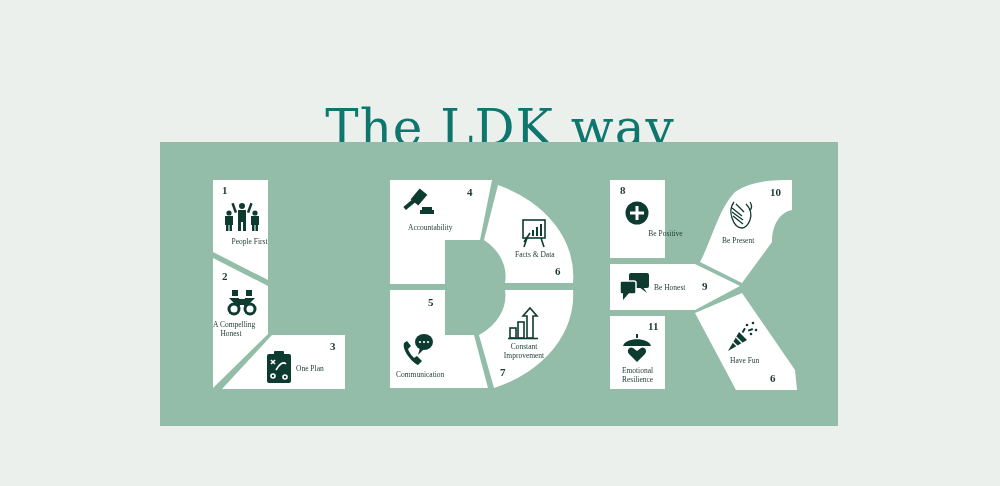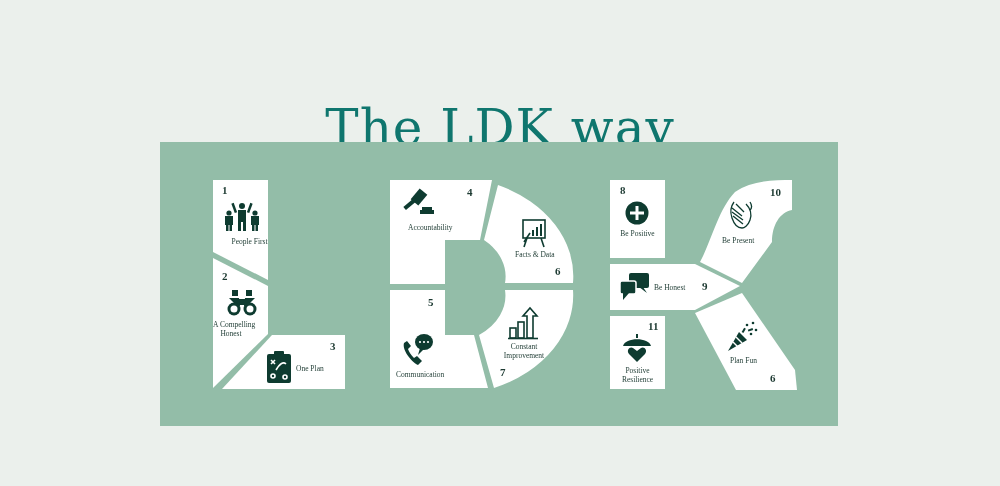--- a/index.html
+++ b/index.html
@@ -165,21 +165,21 @@
   <span>Improvement</span>
 </div>
 <div class="num" style="left:500px;top:366px;">7</div>
 
 <div class="num" style="left:620px;top:184px;">8</div>
 <svg class="ico" style="left:625px;top:201px;" width="24" height="24" viewBox="0 0 24 24">
   <circle cx="12" cy="12" r="11.5" fill="#0e3b30"></circle>
   <rect x="10.5" y="5" width="3" height="14" fill="#fff"></rect>
     <rect x="5" y="10.5" width="14" height="3" fill="#fff"></rect>
 </svg>
-<div class="lbl" style="left:610px;top:229px;width:55px;">Be Positive</div>
+<div class="lbl" style="left:610px;top:229px;width:55px;padding-left:28px;">Be Positive</div>
 
 <div class="num" style="left:770px;top:186px;">10</div>
 <svg class="ico" style="left:728px;top:200px;" width="26" height="30" viewBox="0 0 26 30">
   <g fill="none" stroke="#0e3b30" stroke-width="1.3">
     <path d="M6,2 C3,6 2,12 4,18 C6,24 10,28 14,28"></path>
     <path d="M4,8 L14,16 M4,12 L15,20 M5,16 L15,24 M8,4 L16,12"></path>
     <path d="M18,4 C22,8 24,14 22,20 C20,26 16,28 14,28"></path>
     <path d="M22,2 C24,5 24,8 22,10"></path>
   </g>
 </svg>
@@ -196,33 +196,33 @@
 <div class="lbl" style="left:654px;top:283px;">Be Honest</div>
 <div class="num" style="left:702px;top:280px;">9</div>
 
 <div class="num" style="left:648px;top:320px;">11</div>
 <svg class="ico" style="left:622px;top:333px;" width="30" height="30" viewBox="0 0 30 30">
   <path d="M1,13 C3,4 27,4 29,13 Z" fill="#0e3b30"></path>
   <rect x="14" y="1" width="2" height="4" fill="#0e3b30"></rect>
   <path d="M15,29 L7,21 C4,17 8,13 11,15 L15,18 L19,15 C22,13 26,17 23,21 Z" fill="#0e3b30"></path>
 </svg>
 <div class="lbl" style="left:610px;top:366px;width:55px;">
-  <span>Positive</span><br>
+  <span>Emotional</span><br>
   <span>Resilience</span>
 </div>
 
 <svg class="ico" style="left:727px;top:320px;" width="32" height="32" viewBox="0 0 32 32">
   <path d="M1,31 L12,12 L20,20 Z" fill="#0e3b30"></path>
   <g stroke="#fff" stroke-width="1.4">
       <line x1="6" y1="22" x2="11" y2="27"></line>
       <line x1="9" y1="17" x2="15" y2="23"></line>
     </g>
   <g fill="#0e3b30">
     <circle cx="20" cy="5" r="1.3"></circle>
       <circle cx="26" cy="3" r="1.3"></circle>
       <circle cx="29" cy="10" r="1.3"></circle>
       <circle cx="24" cy="14" r="1.3"></circle>
     <rect x="16" y="8" width="2" height="5" transform="rotate(30 17 10)"></rect>
       <rect x="21" y="9" width="5" height="2" transform="rotate(-20 23 10)"></rect>
   </g>
 </svg>
-<div class="lbl" style="left:730px;top:356px;">Plan Fun</div>
+<div class="lbl" style="left:730px;top:356px;">Have Fun</div>
 <div class="num" style="left:770px;top:372px;">6</div>
 
 </body></html>

